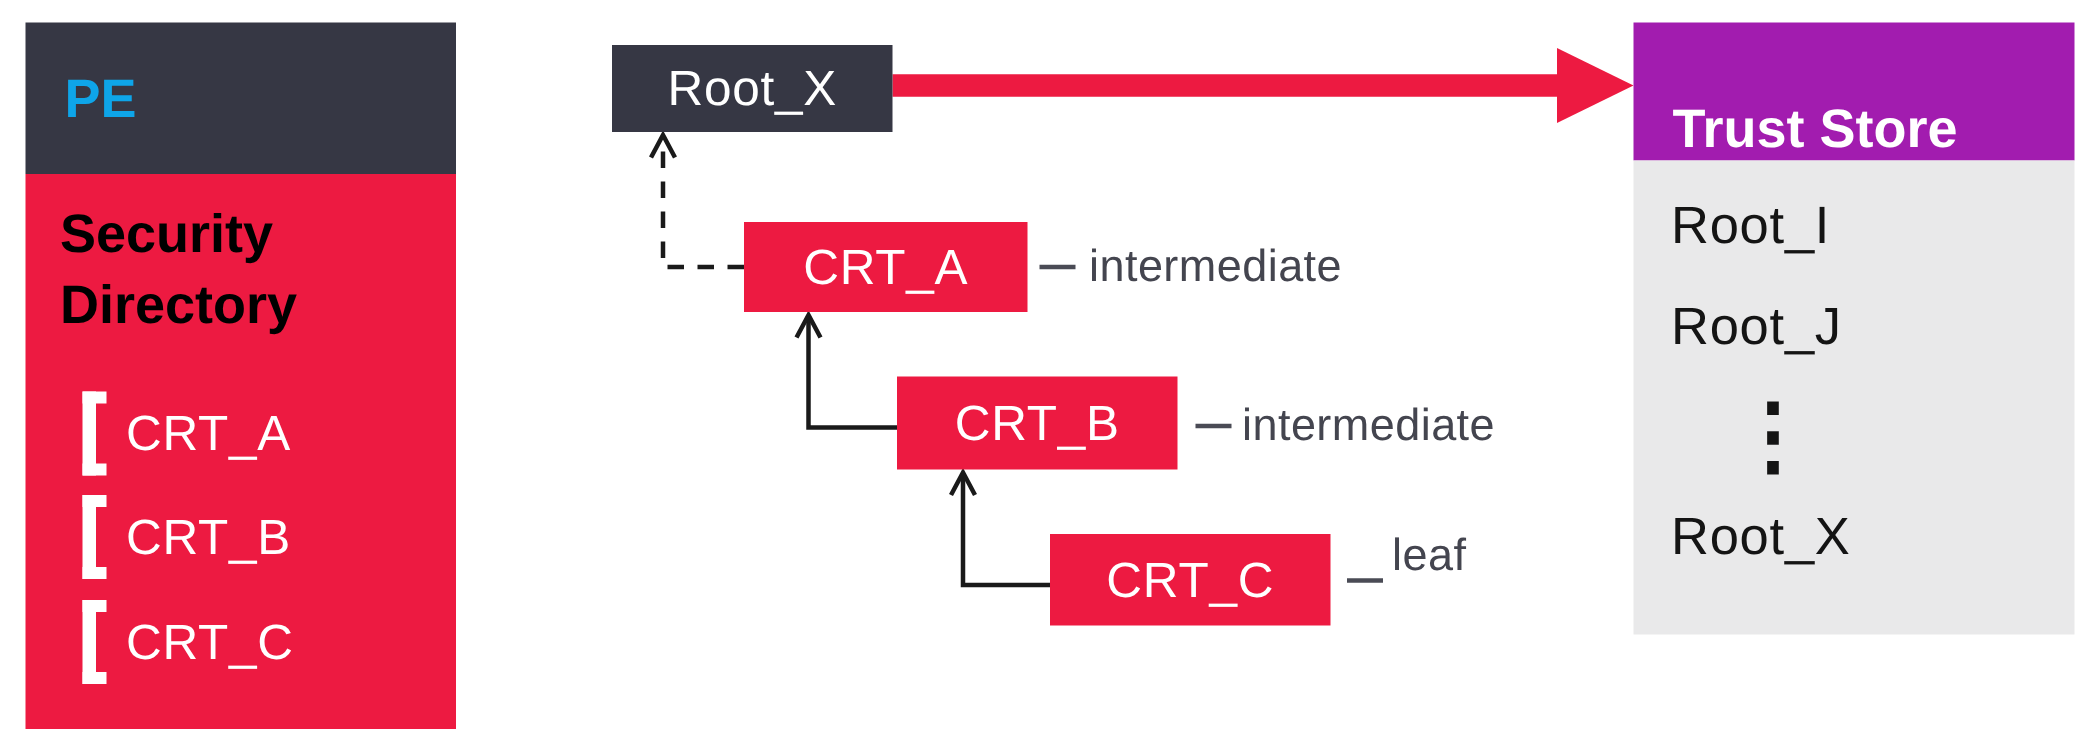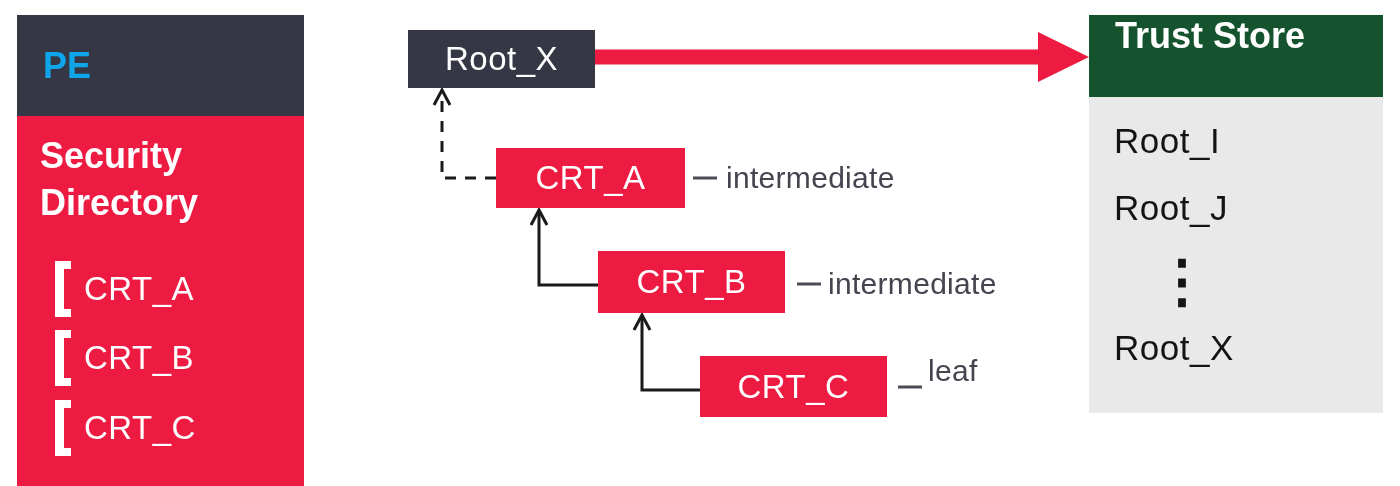--- a/index.html
+++ b/index.html
@@ -37,42 +37,42 @@
   .pe-header {
     height: 101px; background: #363744;
     display: flex; align-items: center; padding-left: 26px;
     color: #0ea5e9; font-size: 36px; font-weight: bold;
   }
   .pe-body {
     position: relative; height: 370px; background: #ED1A41;
   }
   .pe-subtitle {
     position: absolute; left: 23px; top: 16px; width: 235px;
-    color: #ffffff; font-size: 36px; font-weight: bold; line-height: 47px;
+    color: #000000; font-size: 36px; font-weight: bold; line-height: 47px;
   }
   .cert-item {
     position: absolute; left: 38px; height: 57px;
     display: flex; align-items: center; gap: 13px;
     color: #fff; font-size: 33px; letter-spacing: 0.5px;
   }
   .bracket-icon {
     width: 16px; height: 56px;
     border-left: 9px solid #fff;
     border-top: 8px solid #fff;
     border-bottom: 8px solid #fff;
   }
 
   
   .trust-panel {
     position: absolute; left: 1089px; top: 15px;
     width: 294px; height: 398px; z-index: 2;
   }
   .trust-header {
-    height: 82px; background: #14532d;
-    display: flex; align-items: flex-start; padding-left: 26px;
+    height: 92px; background: #a21caf;
+    display: flex; align-items: flex-end; padding-left: 26px;
     color: #fff; font-size: 36px; font-weight: bold;
   }
   .trust-body {
     position: relative; height: 316px; background: #E9E9EA;
     color: #141414;
   }
   .trust-item {
     position: absolute; left: 25px;
     font-size: 35px; line-height: 42px; letter-spacing: 0.5px;
   }

